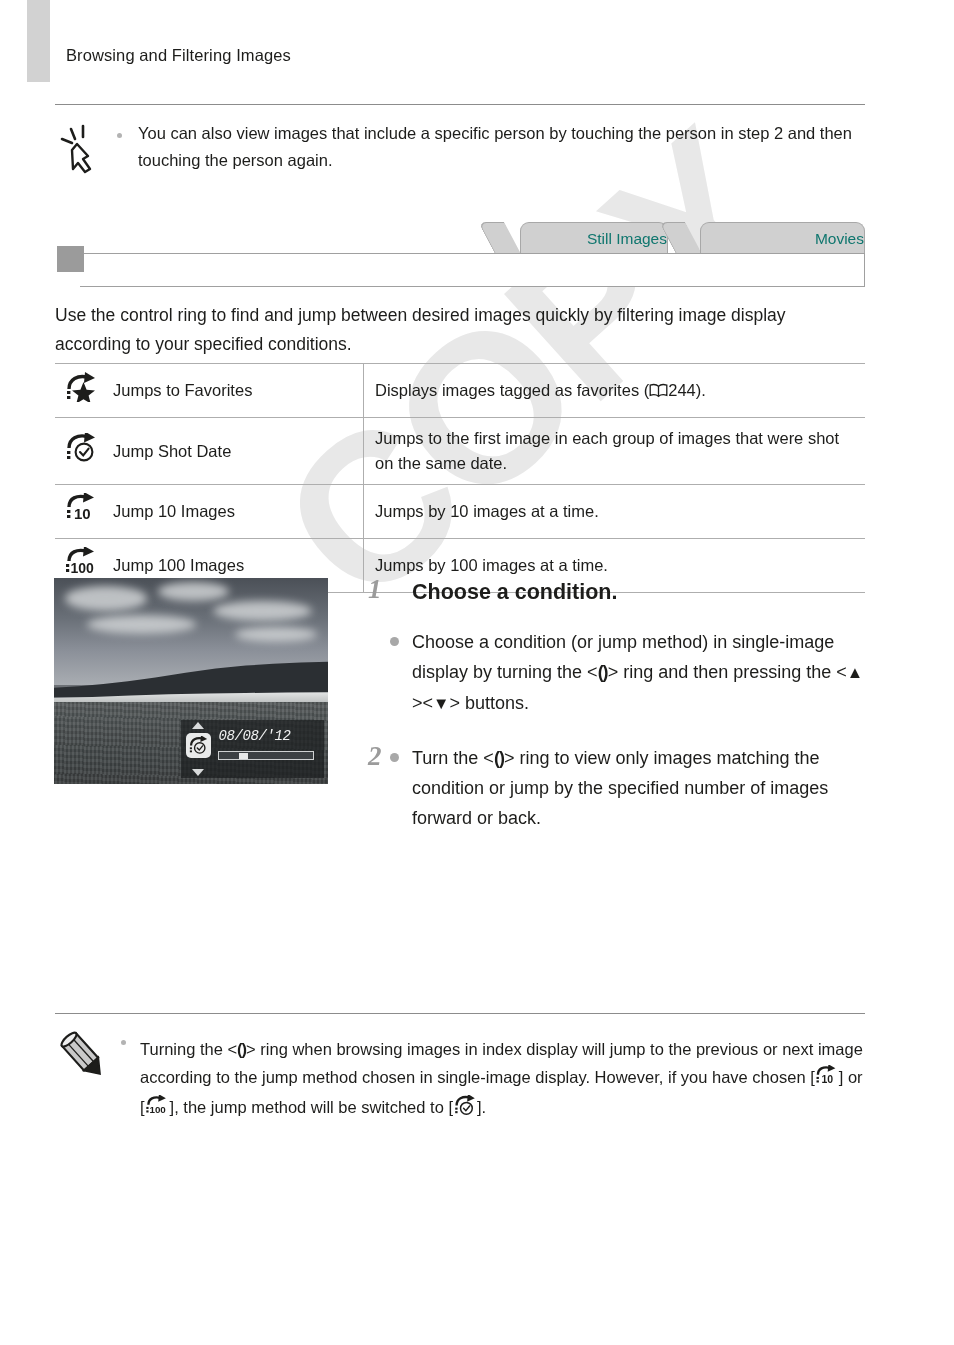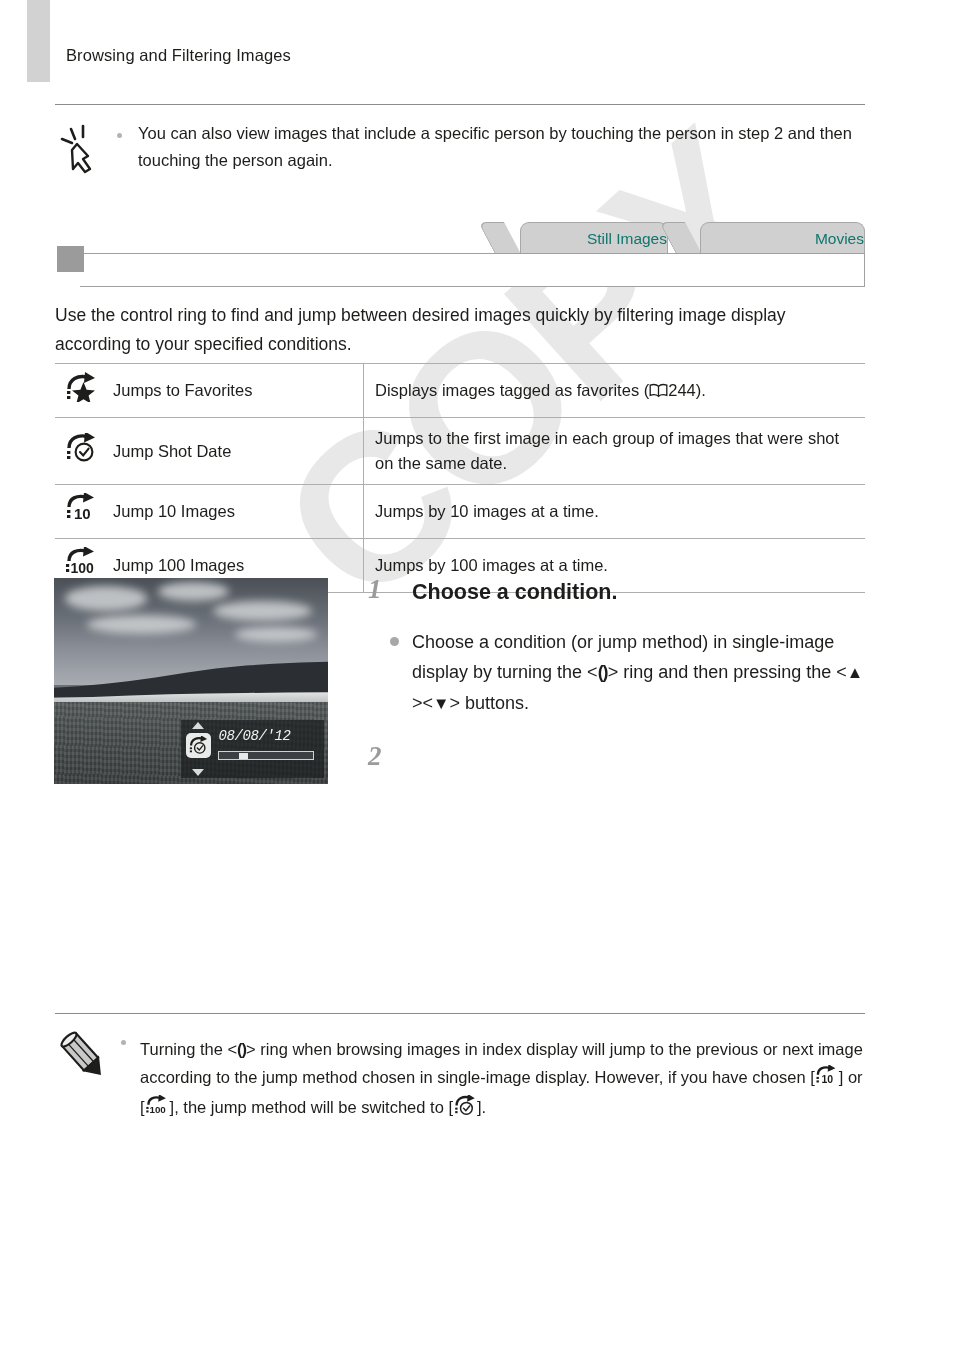--- a/index.html
+++ b/index.html
@@ -340,20 +340,23 @@
     <div class="step">
       <div class="step-num">1</div>
       <div class="step-head">Choose a condition.</div>
       <div class="step-body">
         <span class="sb-dot"></span><span>Choose a condition (or jump method) in single-image display by turning the &lt;</span><span class="ring-sym">()</span><span>&gt; ring and then pressing the &lt;</span><span class="key">▲</span><span>&gt;&lt;</span><span class="key">▼</span><span>&gt; buttons.</span>
       </div>
     </div>
 
     <div class="step" style="margin-top:24px;">
       <div class="step-num">2</div>
+      <div class="step-body">
+        <span class="sb-dot"></span><span>Turn the &lt;</span><span class="ring-sym">()</span><span>&gt; ring to view only images matching the condition or jump by the specified number of images forward or back.</span>
+      </div>
     </div>
 
   </div>
 
   <div class="hr" id="hr-note-top"></div>
   <div class="note-block">
     <div class="icon-col">
       <svg width="58" height="58" viewBox="0 0 58 58">
         <g transform="rotate(-42 29 29)">
           <rect x="20" y="6" width="19" height="33" fill="#c9c9c9" stroke="#1d1d1b" stroke-width="2.1"></rect>

